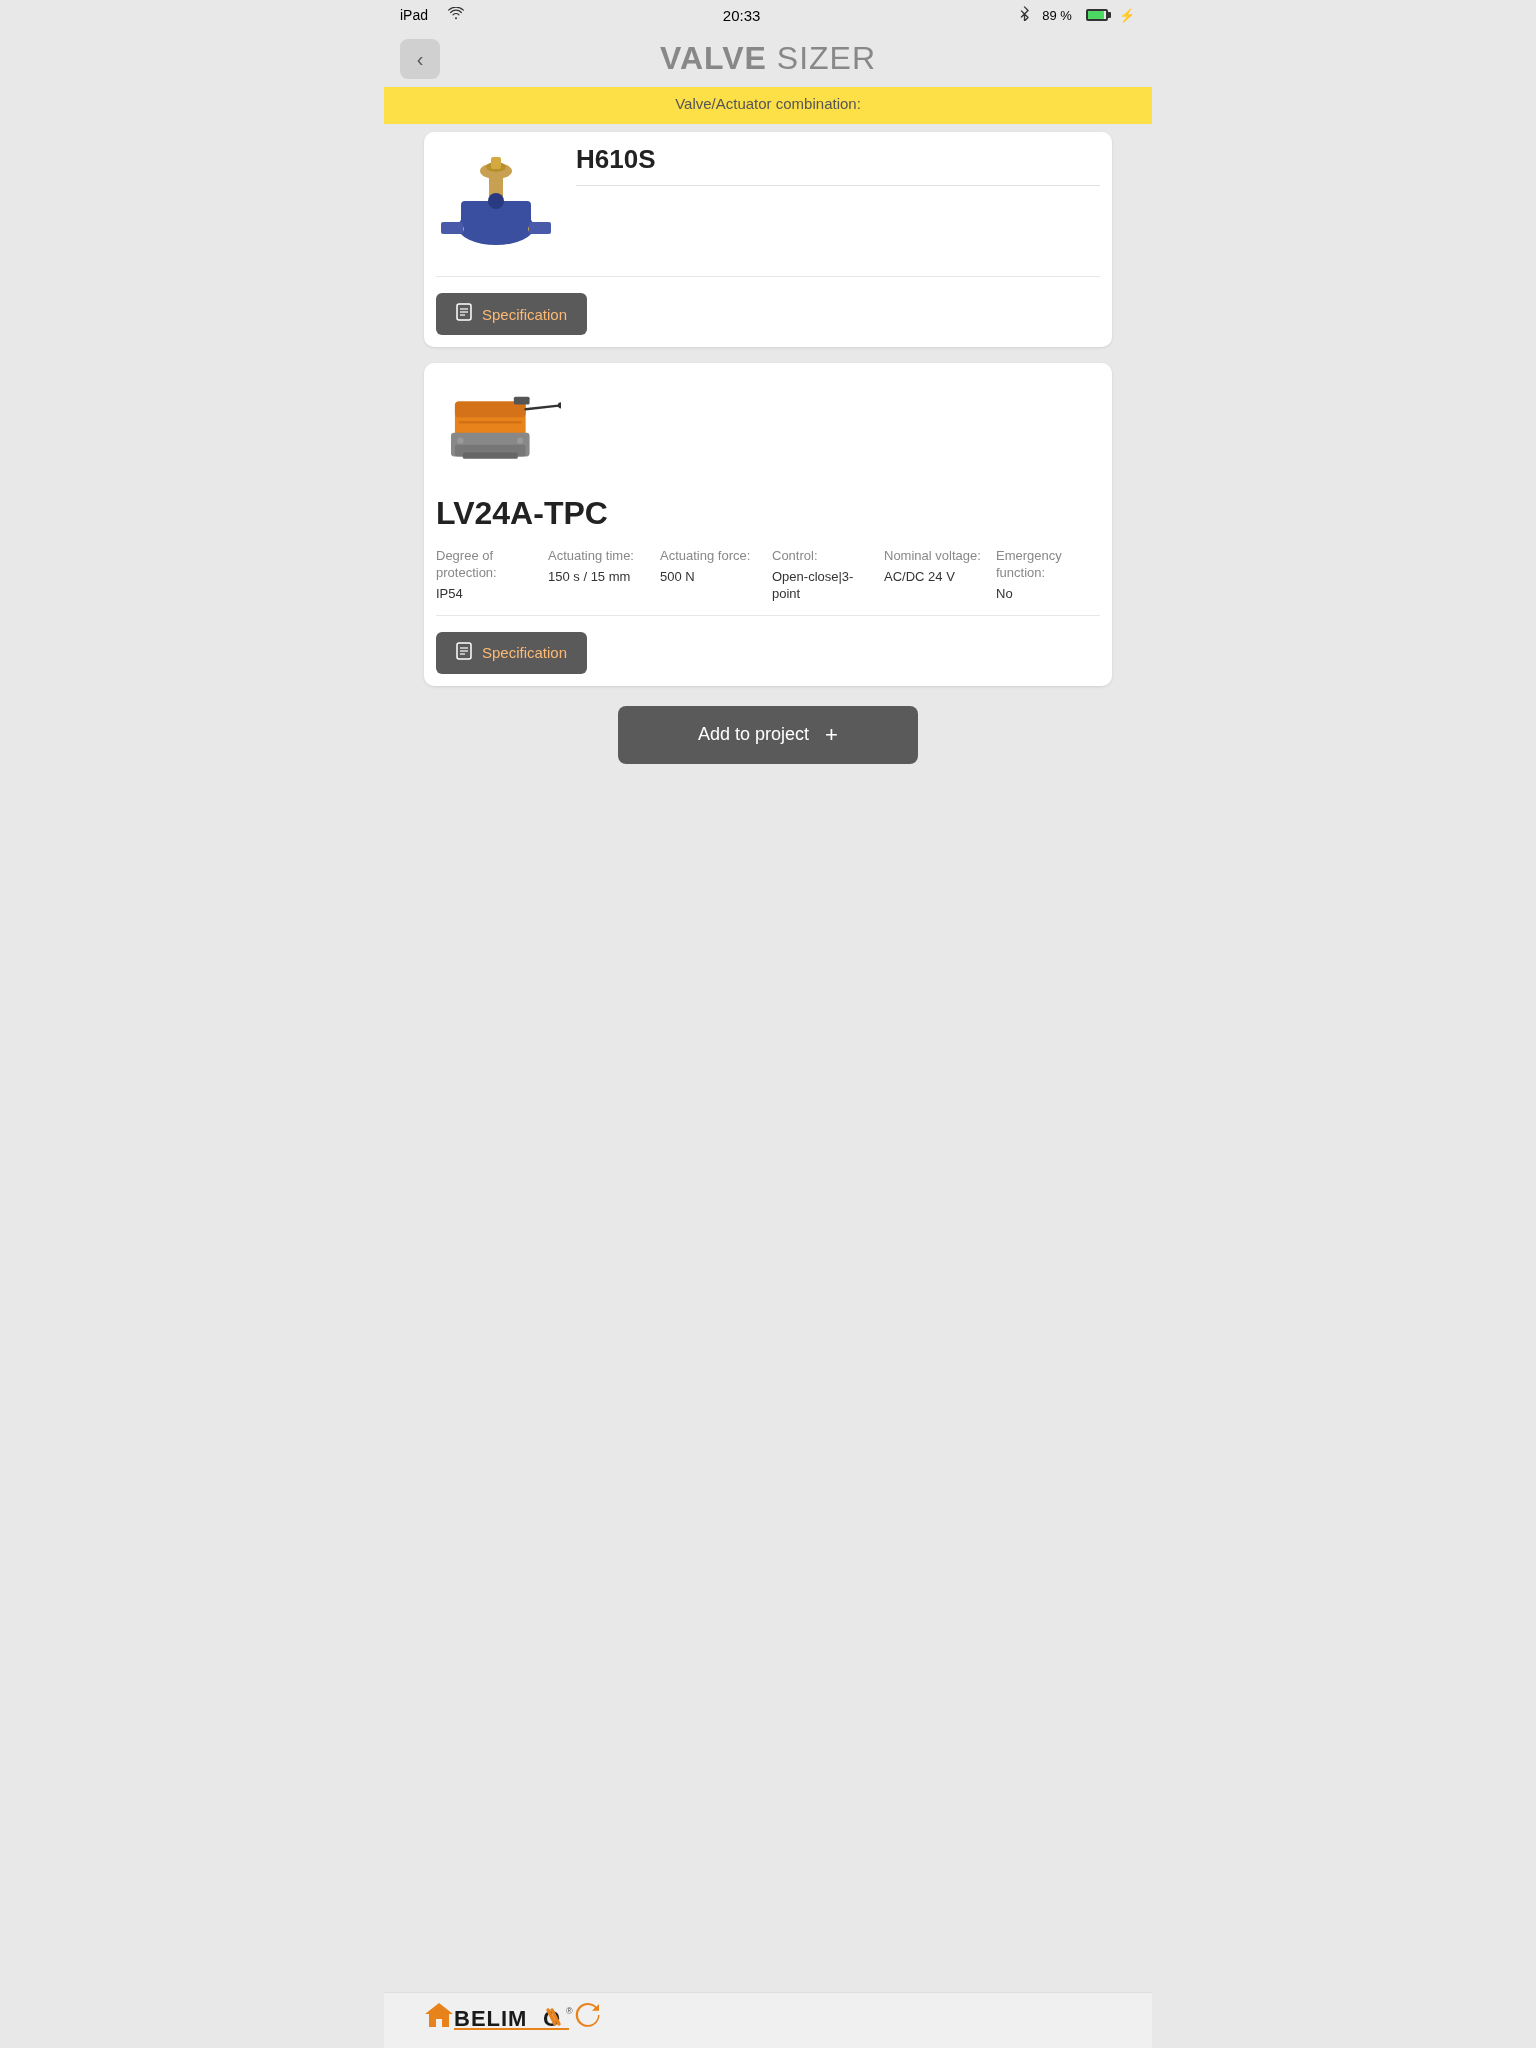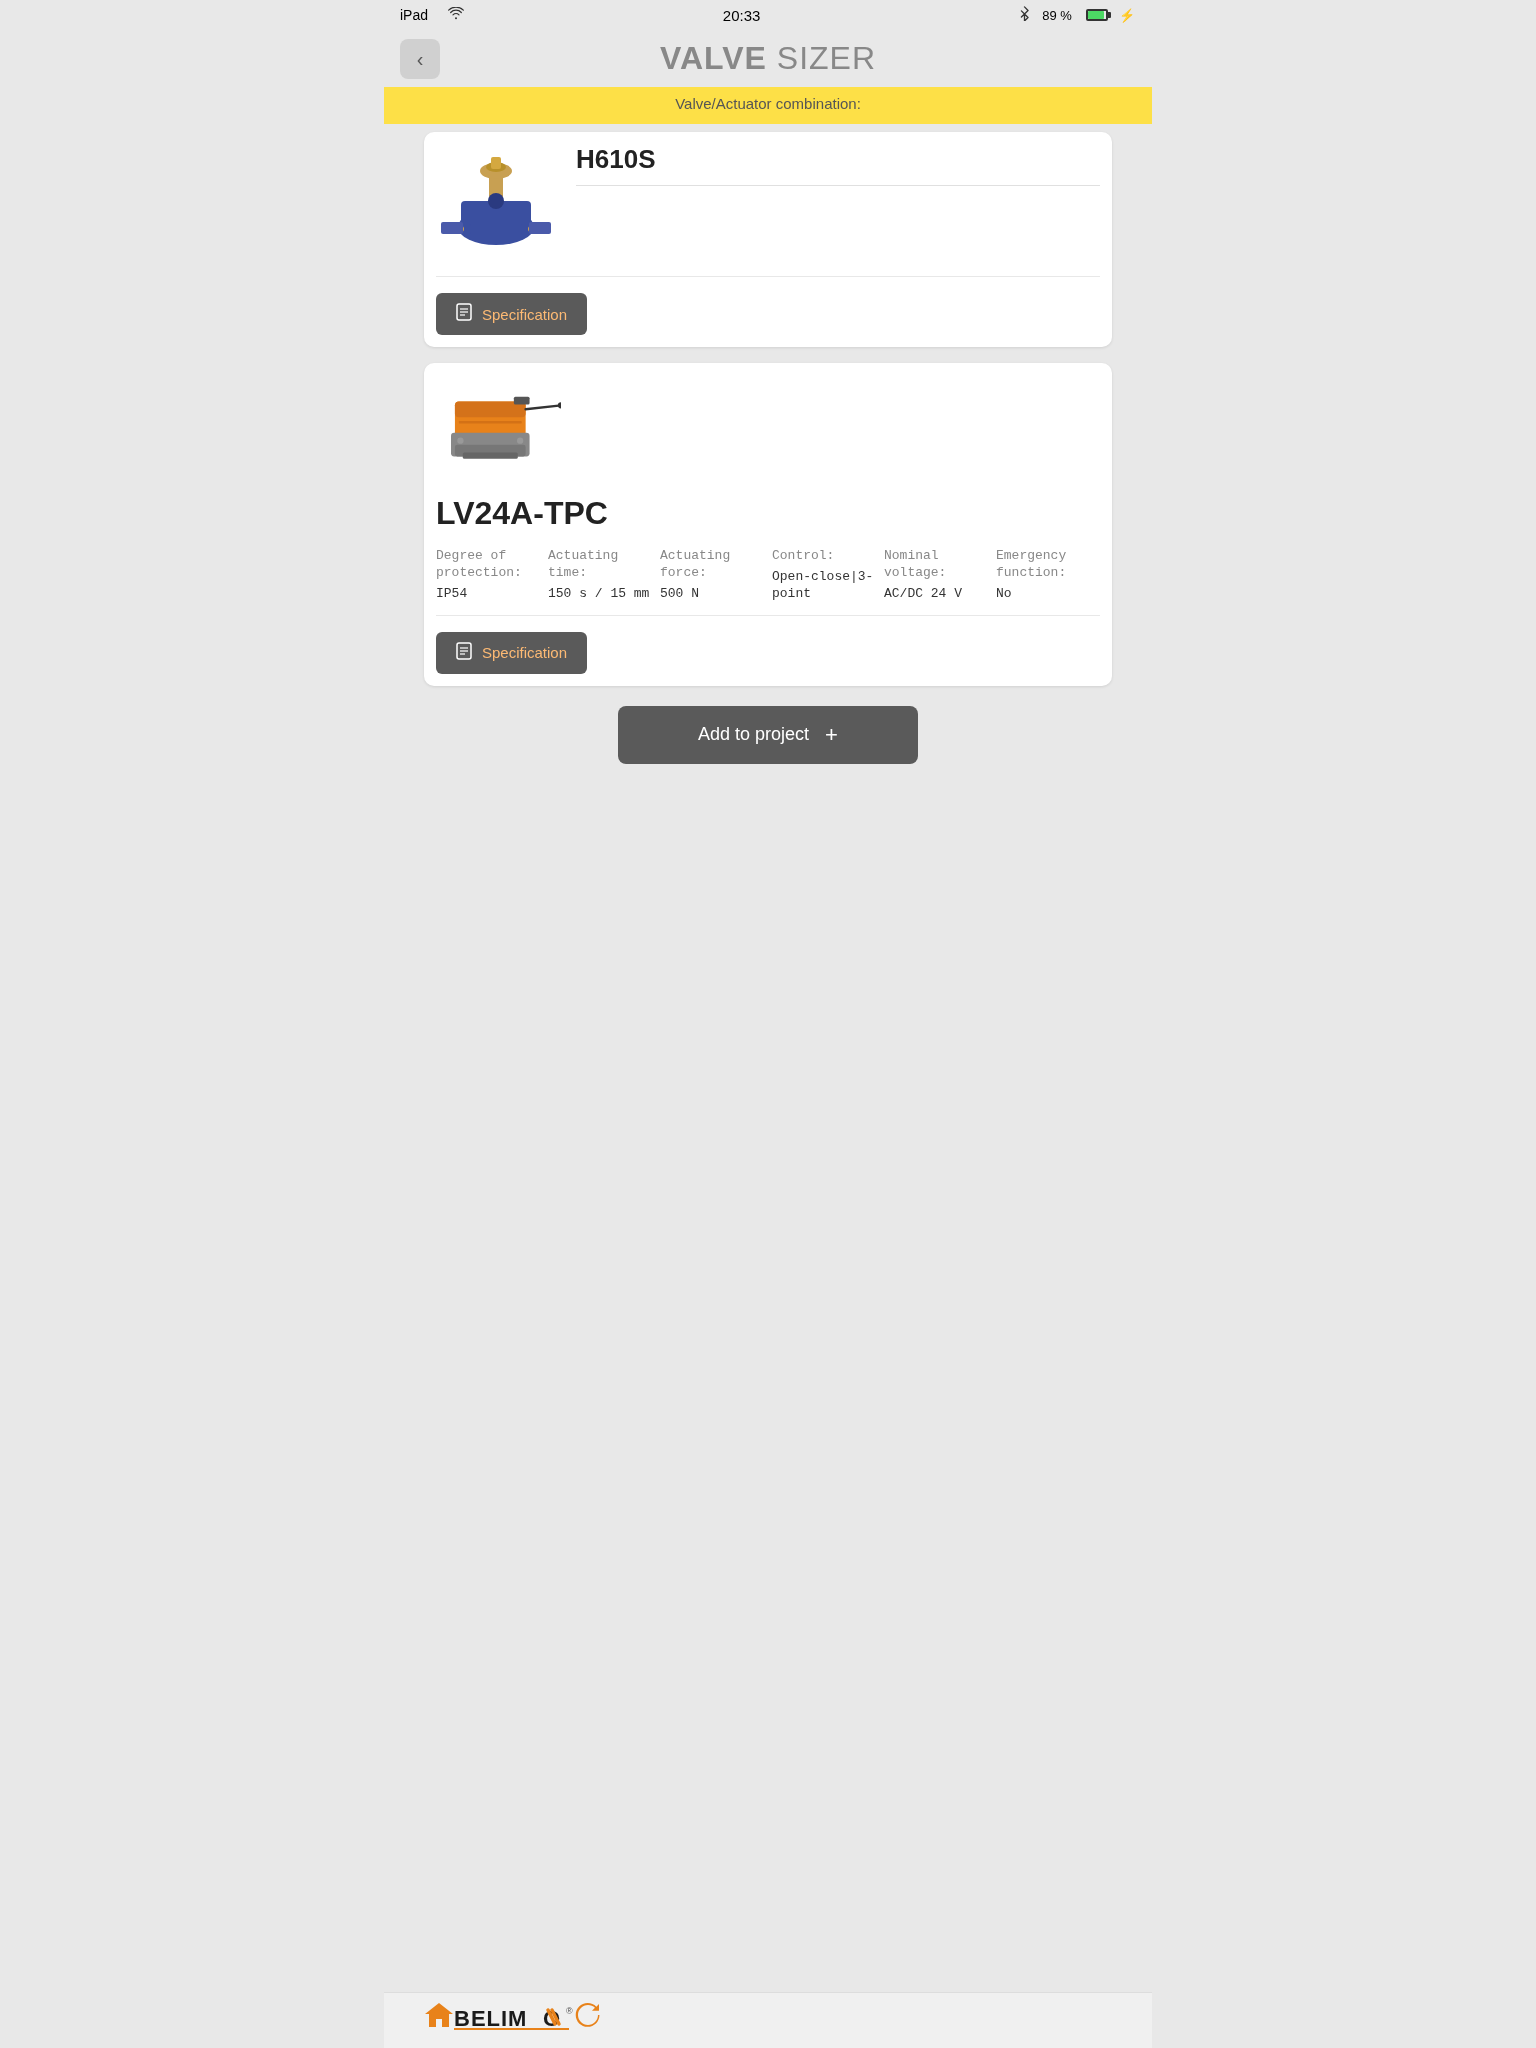--- a/index.html
+++ b/index.html
@@ -207,21 +207,20 @@
 
     .actuator-specs {
       display: grid;
       grid-template-columns: repeat(6, 1fr);
       gap: 8px;
       margin-bottom: 8px;
     }
 
     .actuator-spec-item {
       font-size: 13px;
-      font-family: Liberation Mono, monospace;
     }
 
     .actuator-spec-label {
       color: #888;
       margin-bottom: 4px;
       line-height: 1.3;
     }
 
     .actuator-spec-value {
       color: #333;

